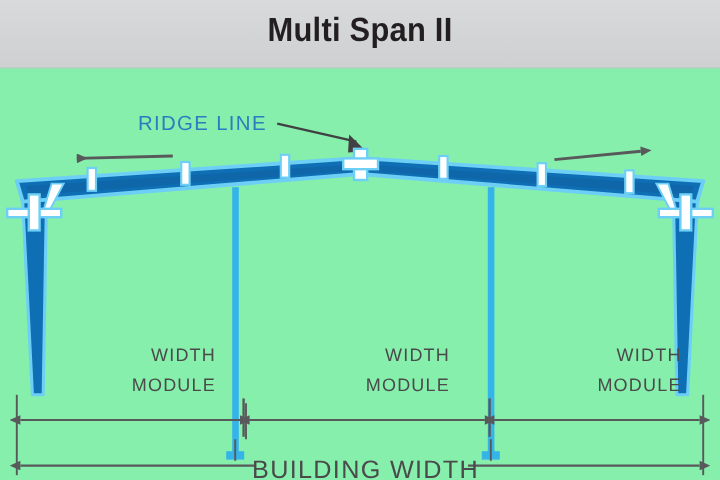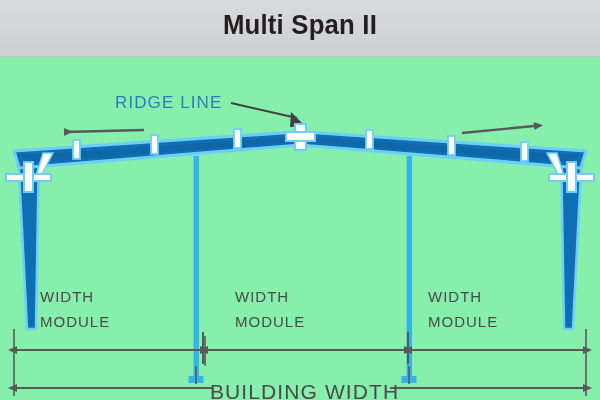--- a/index.html
+++ b/index.html
@@ -51,21 +51,21 @@
   .ridge-label {
     color: #2b7cc0;
     font-size: 17px;
     letter-spacing: 1.1px;
     font-weight: 400;
   }
   .module-label {
     color: #4a4a4a;
     font-size: 15px;
     letter-spacing: 1.0px;
-    text-align: left;
+    text-align: right;
     line-height: 25px;
   }
   .bw-label {
     color: #4a4a4a;
     font-size: 21px;
     letter-spacing: 1.1px;
     text-align: center;
   }
 </style>
 </head>

